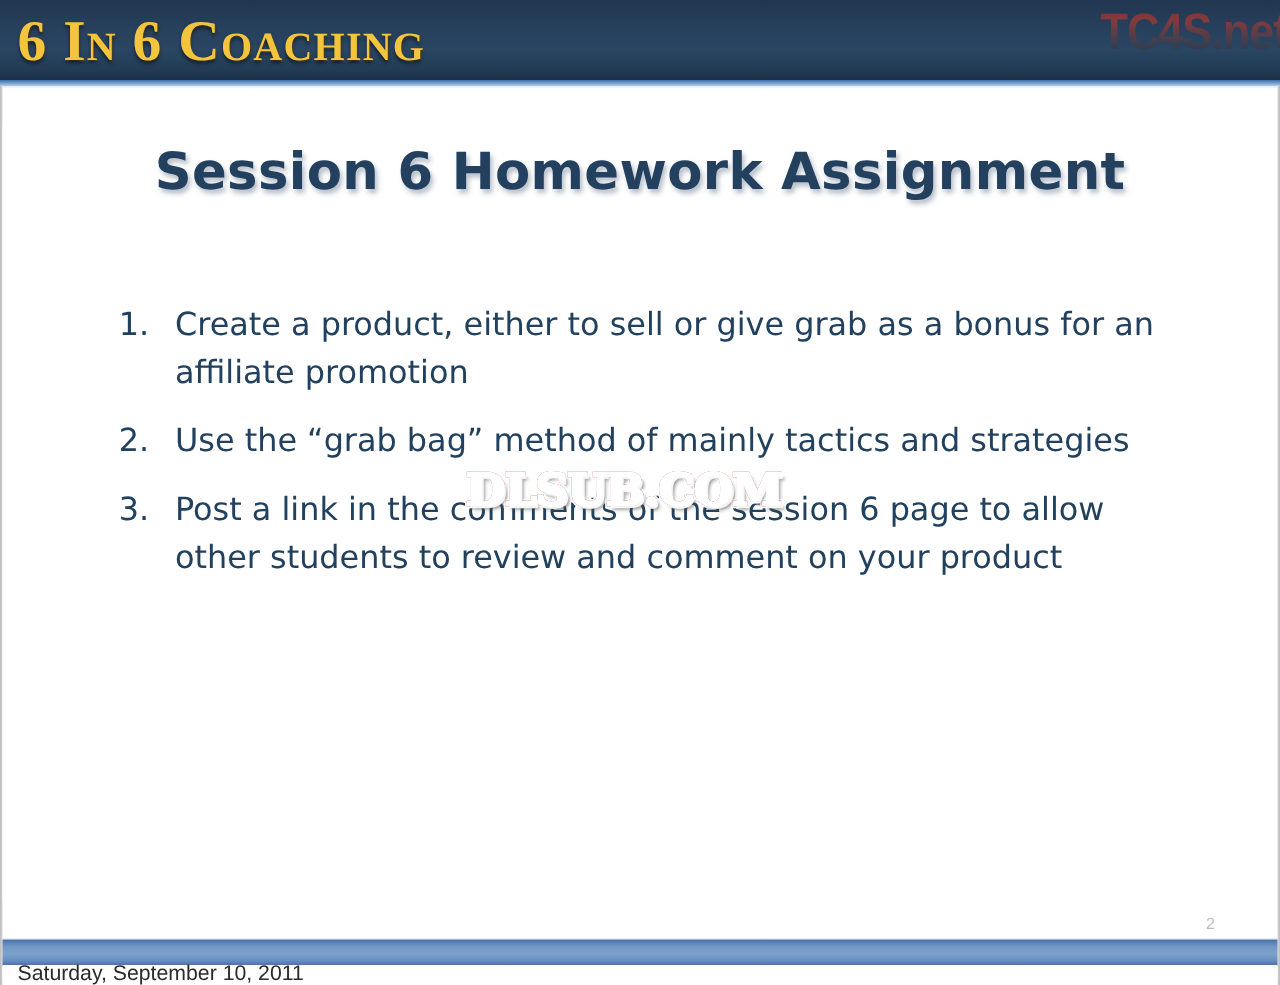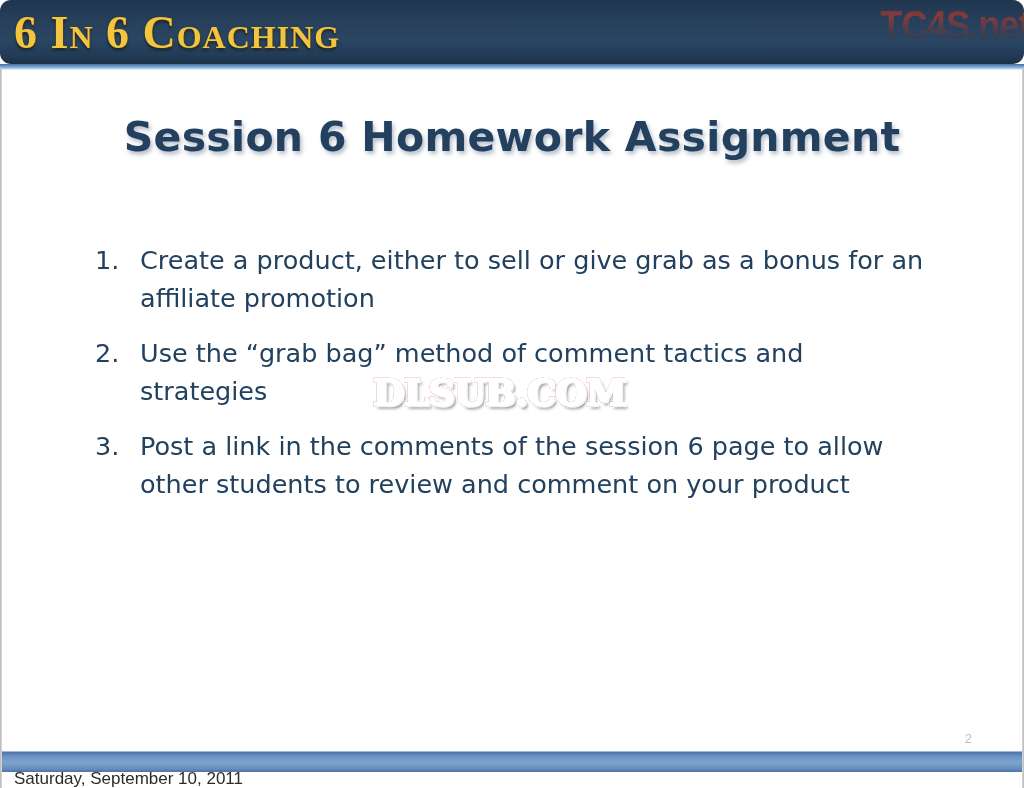--- a/index.html
+++ b/index.html
@@ -42,21 +42,20 @@
     left: 0; top: 0;
     width: 1024px;
     height: 64px;
     background: linear-gradient(to bottom,
         #21364f 0%,
         #27405c 35%,
         #2a4663 62%,
         #223b55 88%,
         #1b3047 100%);
     overflow: hidden;
-    border-radius: 11px;
   }
   #header-underline {
     position: absolute;
     left: 0; top: 64px;
     width: 1024px;
     height: 5px;
     background: linear-gradient(to bottom, #3b6fa8 0%, #6e9ccb 45%, #b9d1e8 100%);
   }
   #header-underline2 {
     position: absolute;
@@ -286,21 +285,21 @@
 
     <div id="bullet-list">
 
       <div class="list-item">
         <span class="list-num">1.</span>
         <span class="list-text">Create a product, either to sell or give grab as a bonus for an affiliate promotion</span>
       </div>
 
       <div class="list-item">
         <span class="list-num">2.</span>
-        <span class="list-text">Use the “grab bag” method of comment tactics and strategies</span>
+        <span class="list-text">Use the “grab bag” method of mainly tactics and strategies</span>
       </div>
 
       <div class="list-item">
         <span class="list-num">3.</span>
         <span class="list-text">Post a link in the comments of the session 6 page to allow other students to review and comment on your product</span>
       </div>
 
     </div>
   </div>
 

